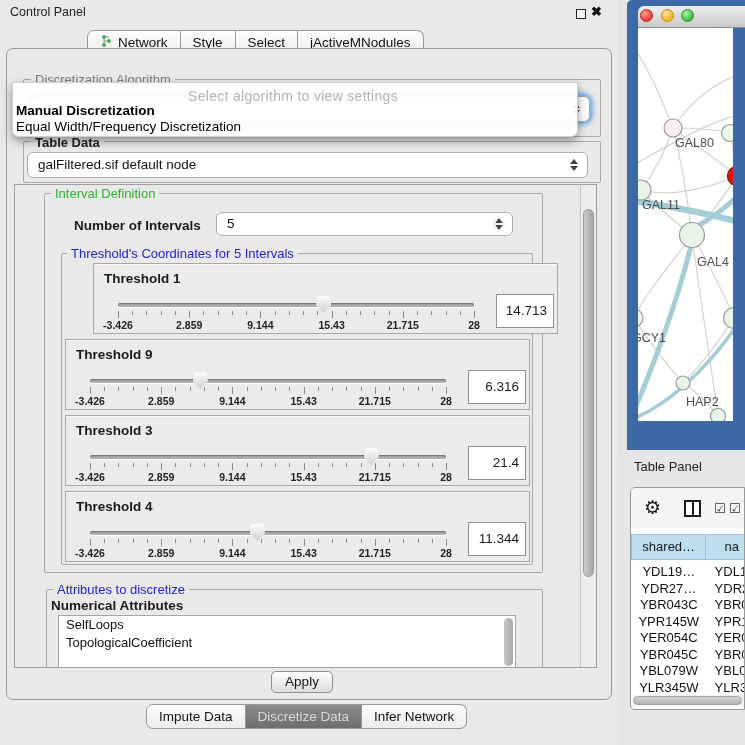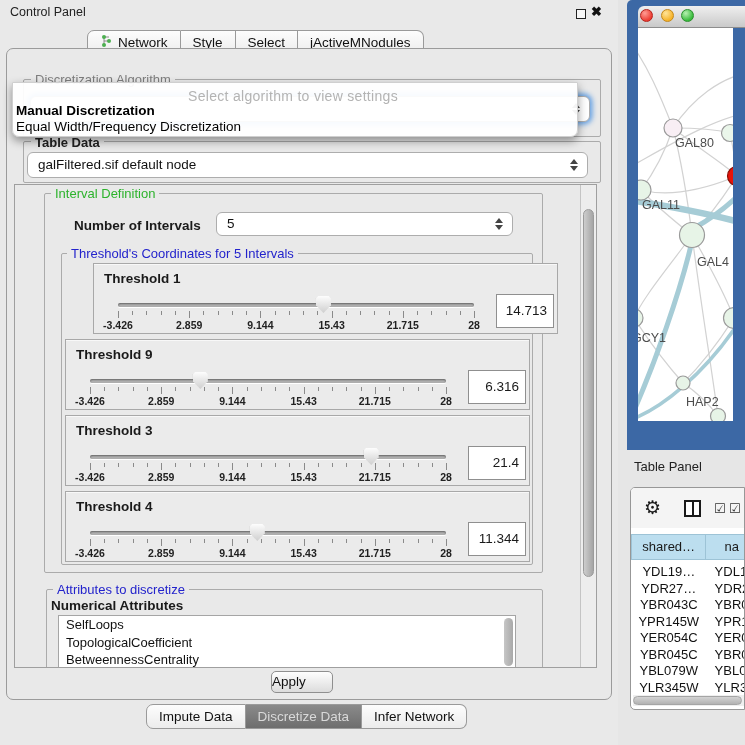--- a/index.html
+++ b/index.html
@@ -84,21 +84,21 @@
   
   #attr-list { position:absolute; left:43px; top:430px; width:458px; height:53px;
     background:#fff; border:1px solid #a5a5a5; overflow:hidden; }
   .attr-item { padding-left:7px; line-height:17.5px; font-size:13px; color:#111; white-space:nowrap; }
   #attr-vscroll { position:absolute; right:1px; top:2px; width:11px; height:48px; }
   #attr-vscroll .thumb { position:absolute; left:1px; top:0; width:9px; height:48px;
     border-radius:5px; background:linear-gradient(90deg,#c6c6c6,#a9a9a9); }
 
   #apply-btn { left:271px; top:671px; width:62px; height:22px; border:1px solid #8f8f8f;
     border-radius:5px; background:linear-gradient(#fefefe,#dcdcdc); font-size:13.5px;
-    line-height:20px; color:#111; }
+    text-align:center; line-height:20px; color:#111; }
 
   
   #net-frame { left:627px; top:0; width:118px; height:450px; background:#3c68a5; border-radius:5px 0 0 0; }
   #mac-bar { left:638px; top:6px; width:107px; height:22px;
     background:linear-gradient(#efefef,#c9c9c9); border-bottom:1px solid #8d8d8d; border-radius:6px 0 0 0; }
   .light { position:absolute; top:9px; width:13px; height:13px; border-radius:50%; }
   #light-red { left:640px; background:radial-gradient(circle at 35% 30%, #ff9d94, #ec3d33 70%); border:1px solid #b5221b; }
   #light-yellow { left:661px; background:radial-gradient(circle at 35% 30%, #ffe49a, #f6b329 70%); border:1px solid #c4881a; }
   #light-green { left:681px; background:radial-gradient(circle at 35% 30%, #b6f0b0, #39bb3c 70%); border:1px solid #2a8f2d; }
   #net-canvas { left:638px; top:28px; width:95px; height:393px; background:#fff; overflow:hidden; }
@@ -371,21 +371,20 @@
           </div>
         </div>
 
       <div class="groupbox" style="left:31px; top:404px; width:497px; height:80px;"></div>
       <div class="grouptitle t-blue" style="left:38px; top:397px;">Attributes to discretize</div>
       <div class="abs" style="left:36px; top:413px; font-weight:bold; font-size:13.5px;">Numerical Attributes</div>
       <div id="attr-list">
         <div id="attr-items">
             <div class="attr-item">SelfLoops</div>
             <div class="attr-item">TopologicalCoefficient</div>
-            <div class="attr-item">BetweennessCentrality</div>
           </div>
         <div id="attr-vscroll">
             <div class="thumb"></div>
           </div>
       </div>
     </div>
 
     <div id="vscroll" class="abs">
       <div class="thumb"></div>
     </div>

